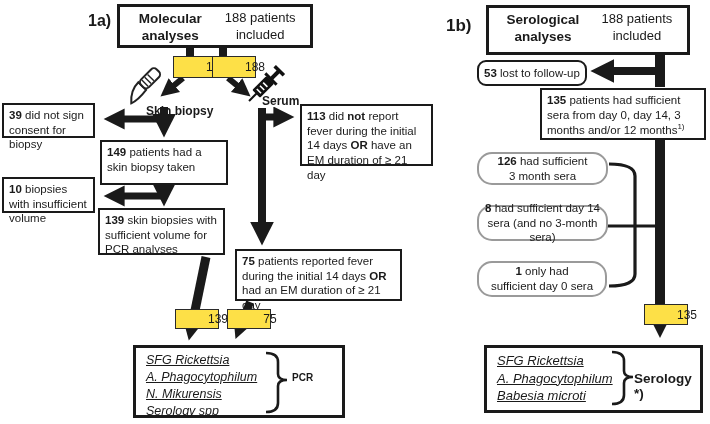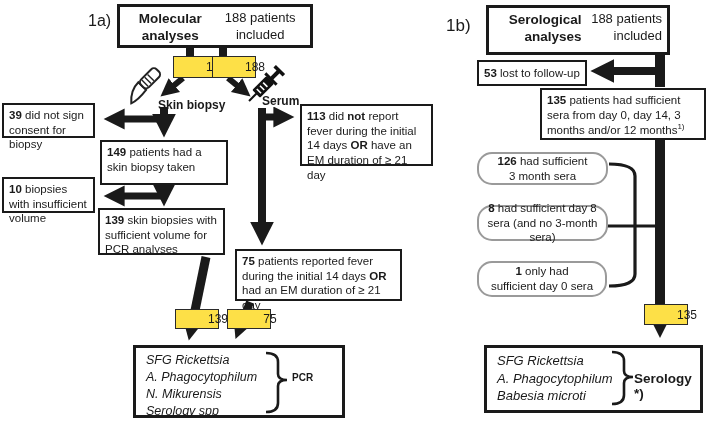--- a/index.html
+++ b/index.html
@@ -13,24 +13,24 @@
        padding:3px 5px;}
   .thickbox{border-width:3px;}
   .hdr{text-align:center;display:flex;flex-direction:row;justify-content:center;}
   .hdr .t1{font-weight:bold;font-size:13.5px;}
   .hdr .t2{font-size:13px;}
   .cnt{border:1.5px solid #2a2a2a;background:#fde047;text-align:center;font-size:12px;
        display:flex;align-items:center;justify-content:center;padding-left:42px;}
   .rbox{border:2px solid #9a9a9a;border-radius:15px;background:#fff;text-align:center;
         font-size:11.5px;line-height:1.3;display:flex;flex-direction:column;justify-content:center;}
   .b{font-weight:bold;}
-  .panel-label{font-weight:normal;font-size:16px;}
+  .panel-label{font-weight:bold;font-size:16px;}
   .branch-label{font-weight:bold;font-size:12px;}
   .final{border:3px solid #1a1a1a;background:#fff;}
-  .final .list{position:absolute;left:10px;top:4px;font-style:italic;font-size:12.5px;line-height:1.35;}
+  .final .list{position:absolute;left:10px;top:4px;font-style:italic;font-size:12.5px;line-height:1.35;text-decoration:underline;}
   .final .taglabel{position:absolute;font-weight:bold;}
 </style>
 </head>
 <body>
 
 <div id="canvas">
 
   <svg class="layer" width="710" height="424">
     <defs>
       <marker id="ah" markerWidth="4" markerHeight="4" refX="1.8" refY="1.5" orient="auto">
@@ -83,21 +83,21 @@
     <g transform="translate(25,27) rotate(-45)" fill="#111">
       <rect x="-24" y="-1" width="11" height="2"></rect>
       <rect x="-14" y="-5.5" width="20" height="11" rx="1.5"></rect>
       <path d="M-10,-3 L-10,3 M-5.5,-3 L-5.5,3 M-1,-3 L-1,3" stroke="#fff" stroke-width="1.6" fill="none"></path>
       <rect x="5.5" y="-8" width="3" height="16"></rect>
       <rect x="8" y="-2" width="10" height="4"></rect>
       <rect x="17" y="-6.5" width="3.5" height="13"></rect>
     </g>
   </svg>
 
-  <div class="abs node branch-label" style="left:146px;top:98px;margin-left:12px;">Skin biopsy</div>
+  <div class="abs node branch-label" style="left:146px;top:104px;">Skin biopsy</div>
   <div class="abs node branch-label" style="left:262px;top:94px;">Serum</div>
 
   <div class="abs node box" style="left:2px;top:103px;width:93px;height:35px;">
     <span class="b">39</span><span> did not sign consent for biopsy</span>
   </div>
 
   <div class="abs node box" style="left:100px;top:140px;width:128px;height:45px;border-width:2.5px;">
     <span class="b">149</span><span> patients had a skin biopsy taken</span>
   </div>
 
@@ -123,40 +123,40 @@
   <div class="abs node final" style="left:133px;top:345px;width:212px;height:73px;">
     <div class="list">
       <div>SFG Rickettsia</div>
       <div>A. Phagocytophilum</div>
       <div>N. Mikurensis</div>
       <div>Serology spp</div>
     </div>
     <span class="taglabel" style="left:156px;top:24px;font-size:10px;">PCR</span>
   </div>
 
-  <div class="abs node box thickbox hdr" style="left:486px;top:5px;width:184px;height:50px;text-align:right;">
+  <div class="abs node box thickbox hdr" style="left:486px;top:5px;width:204px;height:50px;">
     <span class="t1">Serological analyses</span>
     <span class="t2">188 patients included</span>
   </div>
 
-  <div class="abs node box" style="left:477px;top:60px;width:110px;height:26px;padding-top:4px;">
+  <div class="abs node box" style="left:477px;top:60px;width:110px;height:26px;padding-top:4px;border-radius:9px;">
     <span class="b">53</span><span> lost to follow-up</span>
   </div>
 
   <div class="abs node box" style="left:540px;top:88px;width:166px;height:52px;border-width:2.5px;">
     <span class="b">135</span><span> patients had sufficient sera from day 0, day 14, 3 months and/or 12 months</span><sup style="font-size:8px;">1)</sup>
   </div>
 
   <div class="abs node rbox" style="left:477px;top:152px;width:131px;height:33px;">
     <div><span class="b">126</span><span> had sufficient</span></div>
     <div>3 month sera</div>
   </div>
 
   <div class="abs node rbox" style="left:477px;top:205px;width:131px;height:36px;">
-    <div><span class="b">8</span><span> had sufficient day 8</span></div>
+    <div><span class="b">8</span><span> had sufficient day 14</span></div>
     <div>sera (and no 3-month sera)</div>
   </div>
 
   <div class="abs node rbox" style="left:477px;top:261px;width:130px;height:36px;">
     <div><span class="b">1</span><span> only had</span></div>
     <div>sufficient day 0 sera</div>
   </div>
 
   <div class="abs node cnt" style="left:644px;top:304px;width:34px;height:21px;">135</div>
 

